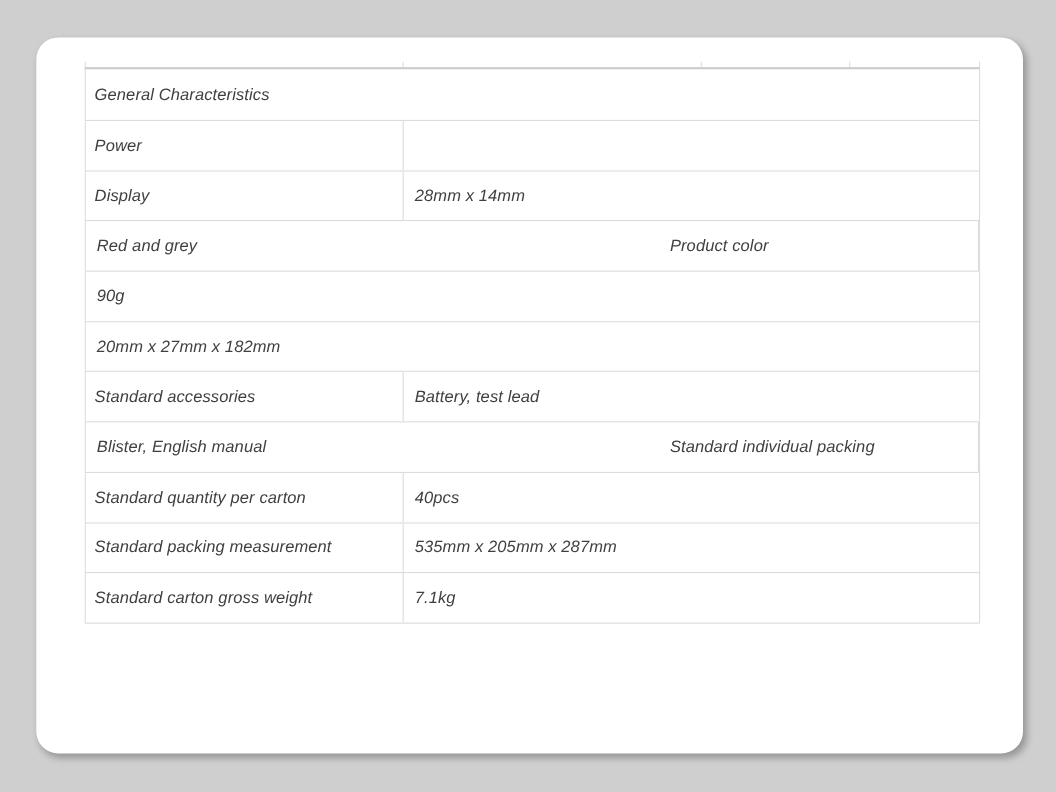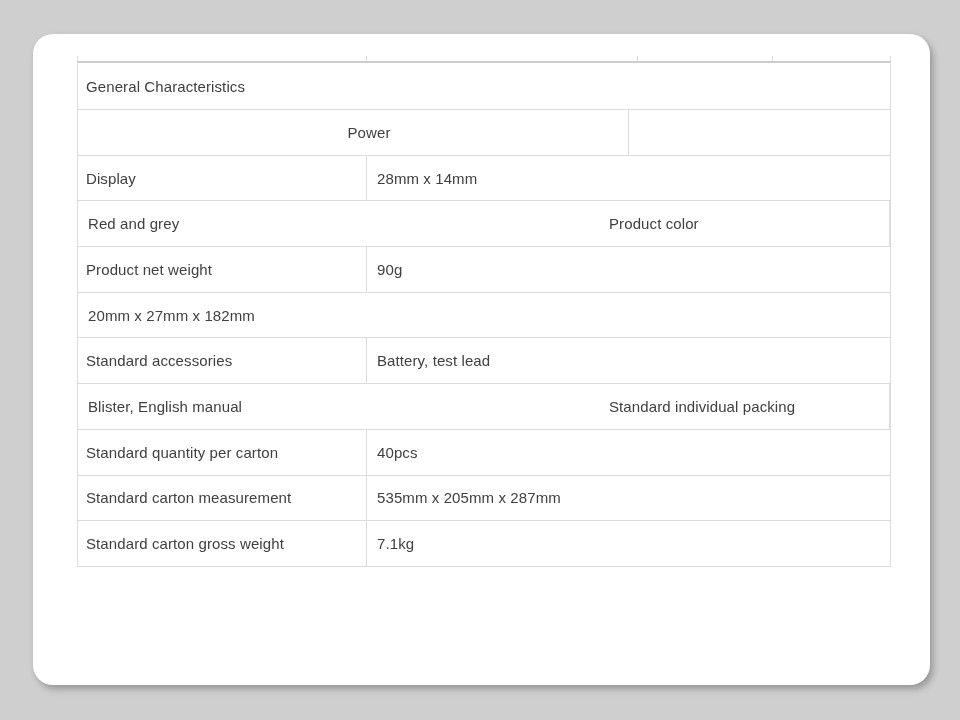--- a/index.html
+++ b/index.html
@@ -44,33 +44,33 @@
     background: #dcdcdc;
   }
   .stub-1 { left: 288px; }
   .stub-2 { left: 559px; }
   .stub-3 { left: 694px; }
 
   .table-body {
     border-top: 2px solid #cccccc;
     border-left: 1px solid #dcdcdc;
     border-right: 1px solid #dcdcdc;
+    font-style: italic;
   }
   .header-row {
     height: 47px;
     display: flex;
     align-items: center;
     padding-left: 8px;
     border-bottom: 1px solid #dcdcdc;
   }
   .row {
     display: flex;
     height: 45.7px;
     border-bottom: 1px solid #dcdcdc;
-    justify-content: center;
   }
   .cell {
     display: flex;
     align-items: center;
     overflow: hidden;
     white-space: nowrap;
   }
   .cell.label {
     width: 289px;
     border-right: 1px solid #dcdcdc;
@@ -106,21 +106,20 @@
     <div class="cell label">Display</div>
     <div class="cell value">28mm x 14mm</div>
   </div>
 
   <div class="row">
     <div class="cell value">Red and grey</div>
     <div class="cell label">Product color</div>
   </div>
 
   <div class="row">
-    <div class="cell label">Product net weight</div>
     <div class="cell value">90g</div>
   </div>
 
   <div class="row">
     <div class="cell value">20mm x 27mm x 182mm</div>
   </div>
 
   <div class="row">
     <div class="cell label">Standard accessories</div>
     <div class="cell value">Battery, test lead</div>
@@ -130,21 +129,21 @@
     <div class="cell value">Blister, English manual</div>
     <div class="cell label">Standard individual packing</div>
   </div>
 
   <div class="row">
     <div class="cell label">Standard quantity per carton</div>
     <div class="cell value">40pcs</div>
   </div>
 
   <div class="row">
-    <div class="cell label">Standard carton measurement</div>
+    <div class="cell label">Standard packing measurement</div>
     <div class="cell value">535mm x 205mm x 287mm</div>
   </div>
 
   <div class="row">
     <div class="cell label">Standard carton gross weight</div>
     <div class="cell value">7.1kg</div>
   </div>
 </div>
     </div>
 

